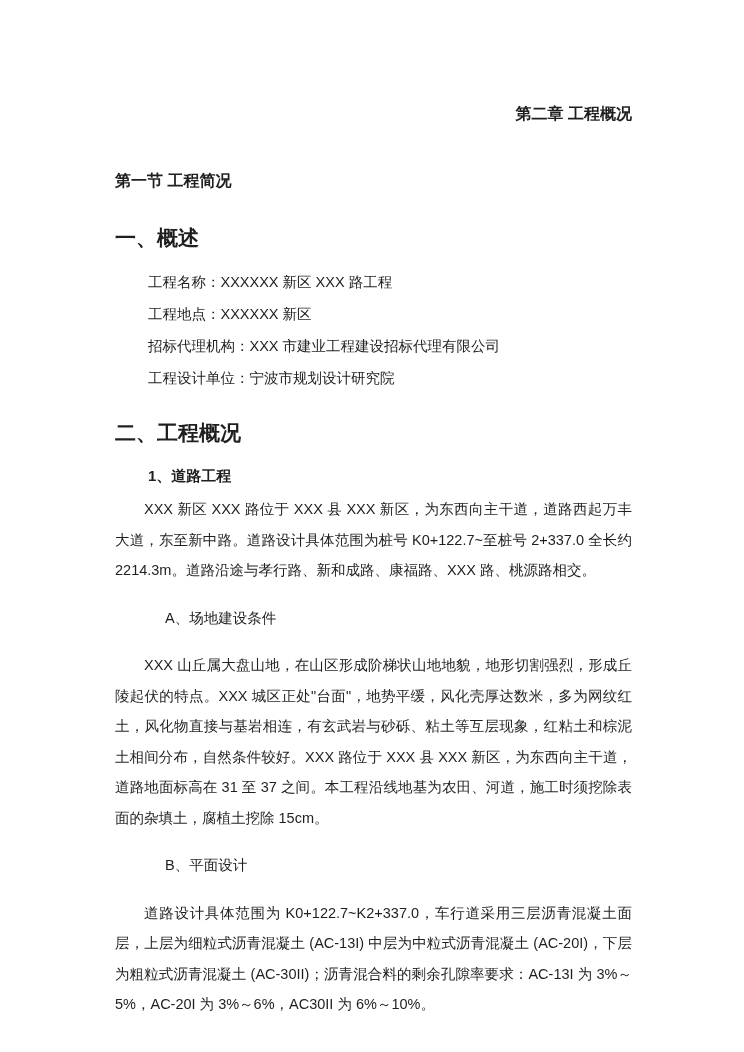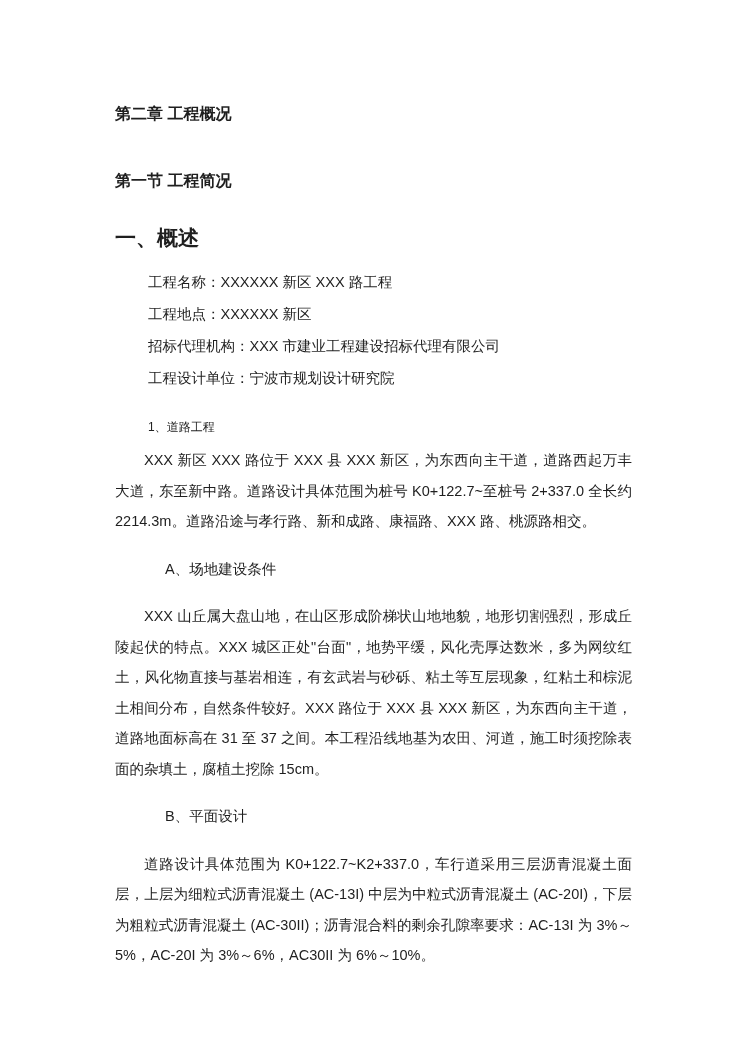--- a/index.html
+++ b/index.html
@@ -15,21 +15,21 @@
     background: #ffffff;
     font-family: "Liberation Sans", "DejaVu Sans", sans-serif;
     color: #1f1f1f;
     overflow: hidden;
     box-sizing: border-box;
   }
   .content {
     padding: 104px 112px 0 115px;
   }
   .chapter-title {
-    text-align: left;
+    text-align: right;
     font-size: 16px;
     font-weight: bold;
     line-height: 20px;
     margin: 0;
   }
   .section-title {
     text-align: left;
     font-size: 16px;
     font-weight: bold;
     line-height: 20px;
@@ -49,22 +49,22 @@
     padding: 0 0 0 33px;
     list-style: none;
   }
   .info-list li {
     font-size: 14.5px;
     font-weight: 400;
     line-height: 32px;
     white-space: nowrap;
   }
   .h-level2 {
-    font-size: 12px;
-    font-weight: normal;
+    font-size: 15px;
+    font-weight: bold;
     line-height: 20px;
     margin: 23px 0 0 0;
     padding-left: 33px;
   }
   .para {
     font-size: 14.5px;
     line-height: 30.5px;
     text-align: justify;
     text-indent: 2em;
     margin: 0;
@@ -92,20 +92,21 @@
 
     <h3 class="h-level1">一、概述</h3>
 
     <ul class="info-list">
       <li>工程名称：XXXXXX 新区 XXX 路工程</li>
       <li>工程地点：XXXXXX 新区</li>
       <li>招标代理机构：XXX 市建业工程建设招标代理有限公司</li>
       <li>工程设计单位：宁波市规划设计研究院</li>
     </ul>
 
+    <h3 class="h-level1 second">二、工程概况</h3>
 
     <h4 class="h-level2">1、道路工程</h4>
 
     <p class="para first">XXX 新区 XXX 路位于 XXX 县 XXX 新区，为东西向主干道，道路西起万丰大道，东至新中路。道路设计具体范围为桩号 K0+122.7~至桩号 2+337.0 全长约 2214.3m。道路沿途与孝行路、新和成路、康福路、XXX 路、桃源路相交。</p>
 
     <h5 class="h-level3">A、场地建设条件</h5>
 
     <p class="para">XXX 山丘属大盘山地，在山区形成阶梯状山地地貌，地形切割强烈，形成丘陵起伏的特点。XXX 城区正处"台面"，地势平缓，风化壳厚达数米，多为网纹红土，风化物直接与基岩相连，有玄武岩与砂砾、粘土等互层现象，红粘土和棕泥土相间分布，自然条件较好。XXX 路位于 XXX 县 XXX 新区，为东西向主干道，道路地面标高在 31 至 37 之间。本工程沿线地基为农田、河道，施工时须挖除表面的杂填土，腐植土挖除 15cm。</p>
 
     <h5 class="h-level3">B、平面设计</h5>

